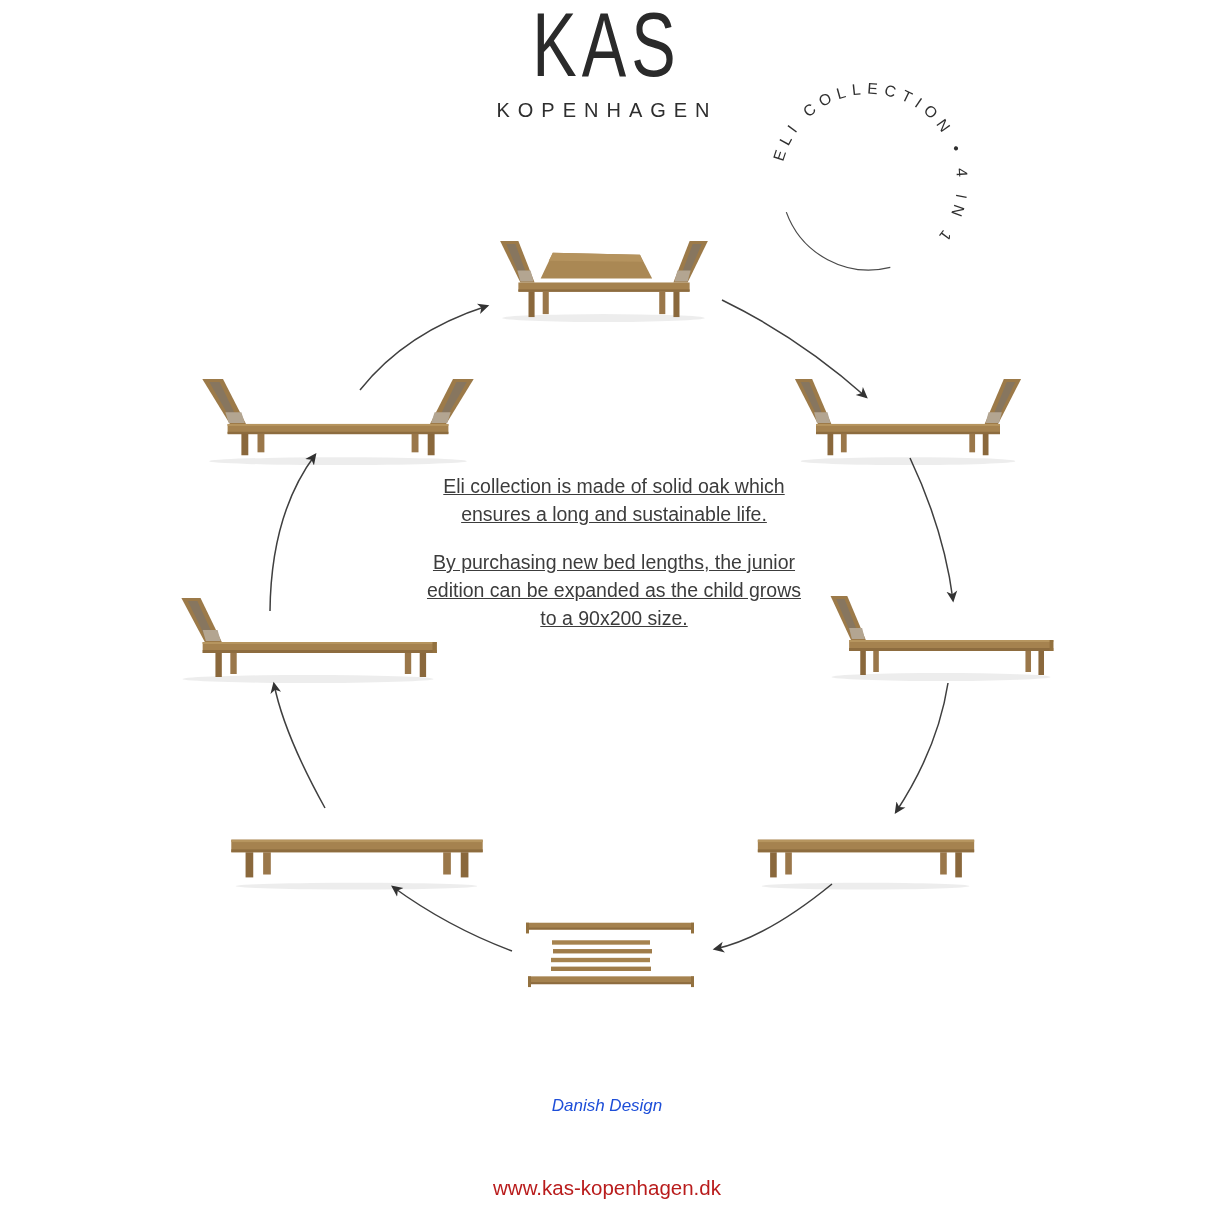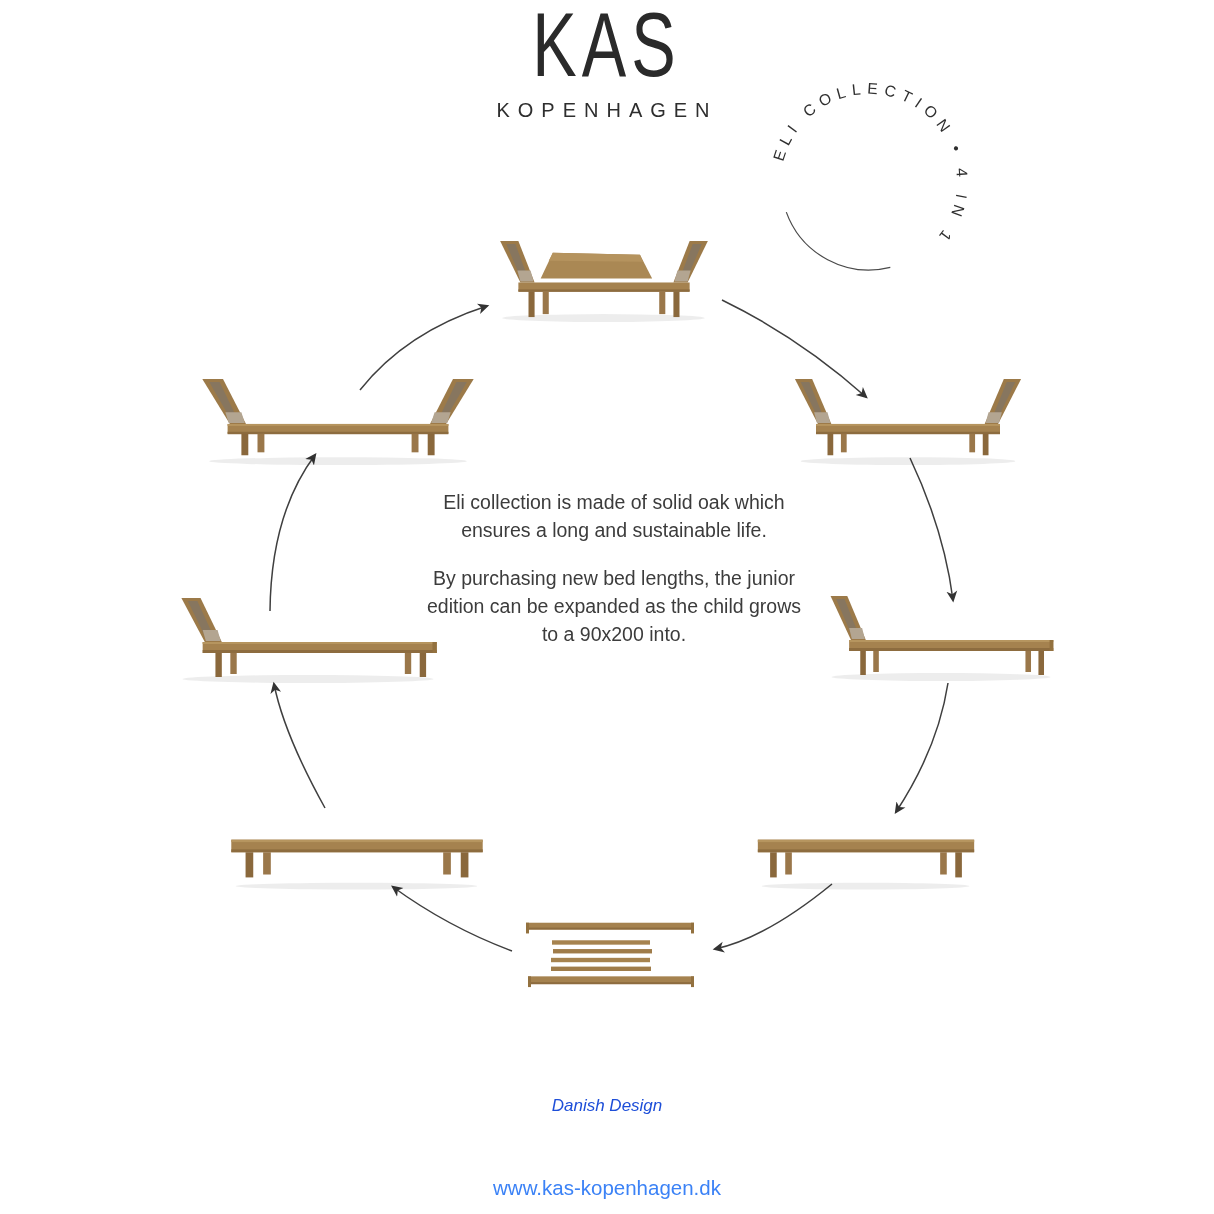--- a/index.html
+++ b/index.html
@@ -29,32 +29,32 @@
   .f-top{left:490px;top:239px;width:228px;height:84px;}
   .f-topright{left:793px;top:377px;width:230px;height:90px;}
   .f-topleft{left:200px;top:377px;width:276px;height:90px;}
   .f-right{left:825px;top:594px;width:232px;height:88px;}
   .f-left{left:175px;top:596px;width:266px;height:88px;}
   .f-bottomright{left:755px;top:830px;width:222px;height:60px;}
   .f-bottomleft{left:228px;top:830px;width:258px;height:60px;}
   .f-parts{left:522px;top:912px;width:180px;height:78px;}
   
   .description{
-    position:absolute;left:420px;top:488px;width:388px;text-align:center;
-    font-size:19.5px;line-height:28px;color:#3c3c3c;
+    position:absolute;left:420px;top:472px;width:388px;text-align:center;
+    font-size:19.5px;line-height:28px;color:#3c3c3c;text-decoration:underline;
   }
   .description p{margin:0 0 20px 0;}
   
   .tagline{
     position:absolute;left:0;right:0;top:1092px;text-align:center;
     font-style:italic;font-size:17px;line-height:27px;color:#1d4ed8;
   }
   .website{
     position:absolute;left:0;right:0;top:1176px;text-align:center;
-    font-size:20.5px;color:#3b82f6;
+    font-size:20.5px;color:#b91c1c;
   }
 </style>
 </head>
 <body>
 
 <div class="canvas">
 
   <header class="logo">
     <div class="logo-main">KAS</div>
     <div class="logo-sub">KOPENHAGEN</div>
@@ -216,21 +216,21 @@
       <rect x="29" y="56" width="100" height="4.5" fill="#9f7c4a"></rect>
       <rect x="6" y="66" width="166" height="8" fill="#a5824f"></rect>
       <rect x="6" y="72" width="166" height="2" fill="#8d6c3f"></rect>
       <rect x="6" y="66" width="3" height="11" fill="#93713f"></rect>
       <rect x="169" y="66" width="3" height="11" fill="#93713f"></rect>
     </svg>
   </div>
 
   <div class="description">
     <p>Eli collection is made of solid oak which ensures a long and sustainable life.</p>
-    <p>By purchasing new bed lengths, the junior edition can be expanded as the child grows to a 90x200 into.</p>
+    <p>By purchasing new bed lengths, the junior edition can be expanded as the child grows to a 90x200 size.</p>
   </div>
 
   <div class="tagline">
     <div>Danish Design</div>
   </div>
 
   <div class="website">www.kas-kopenhagen.dk</div>
 
 </div>
 

